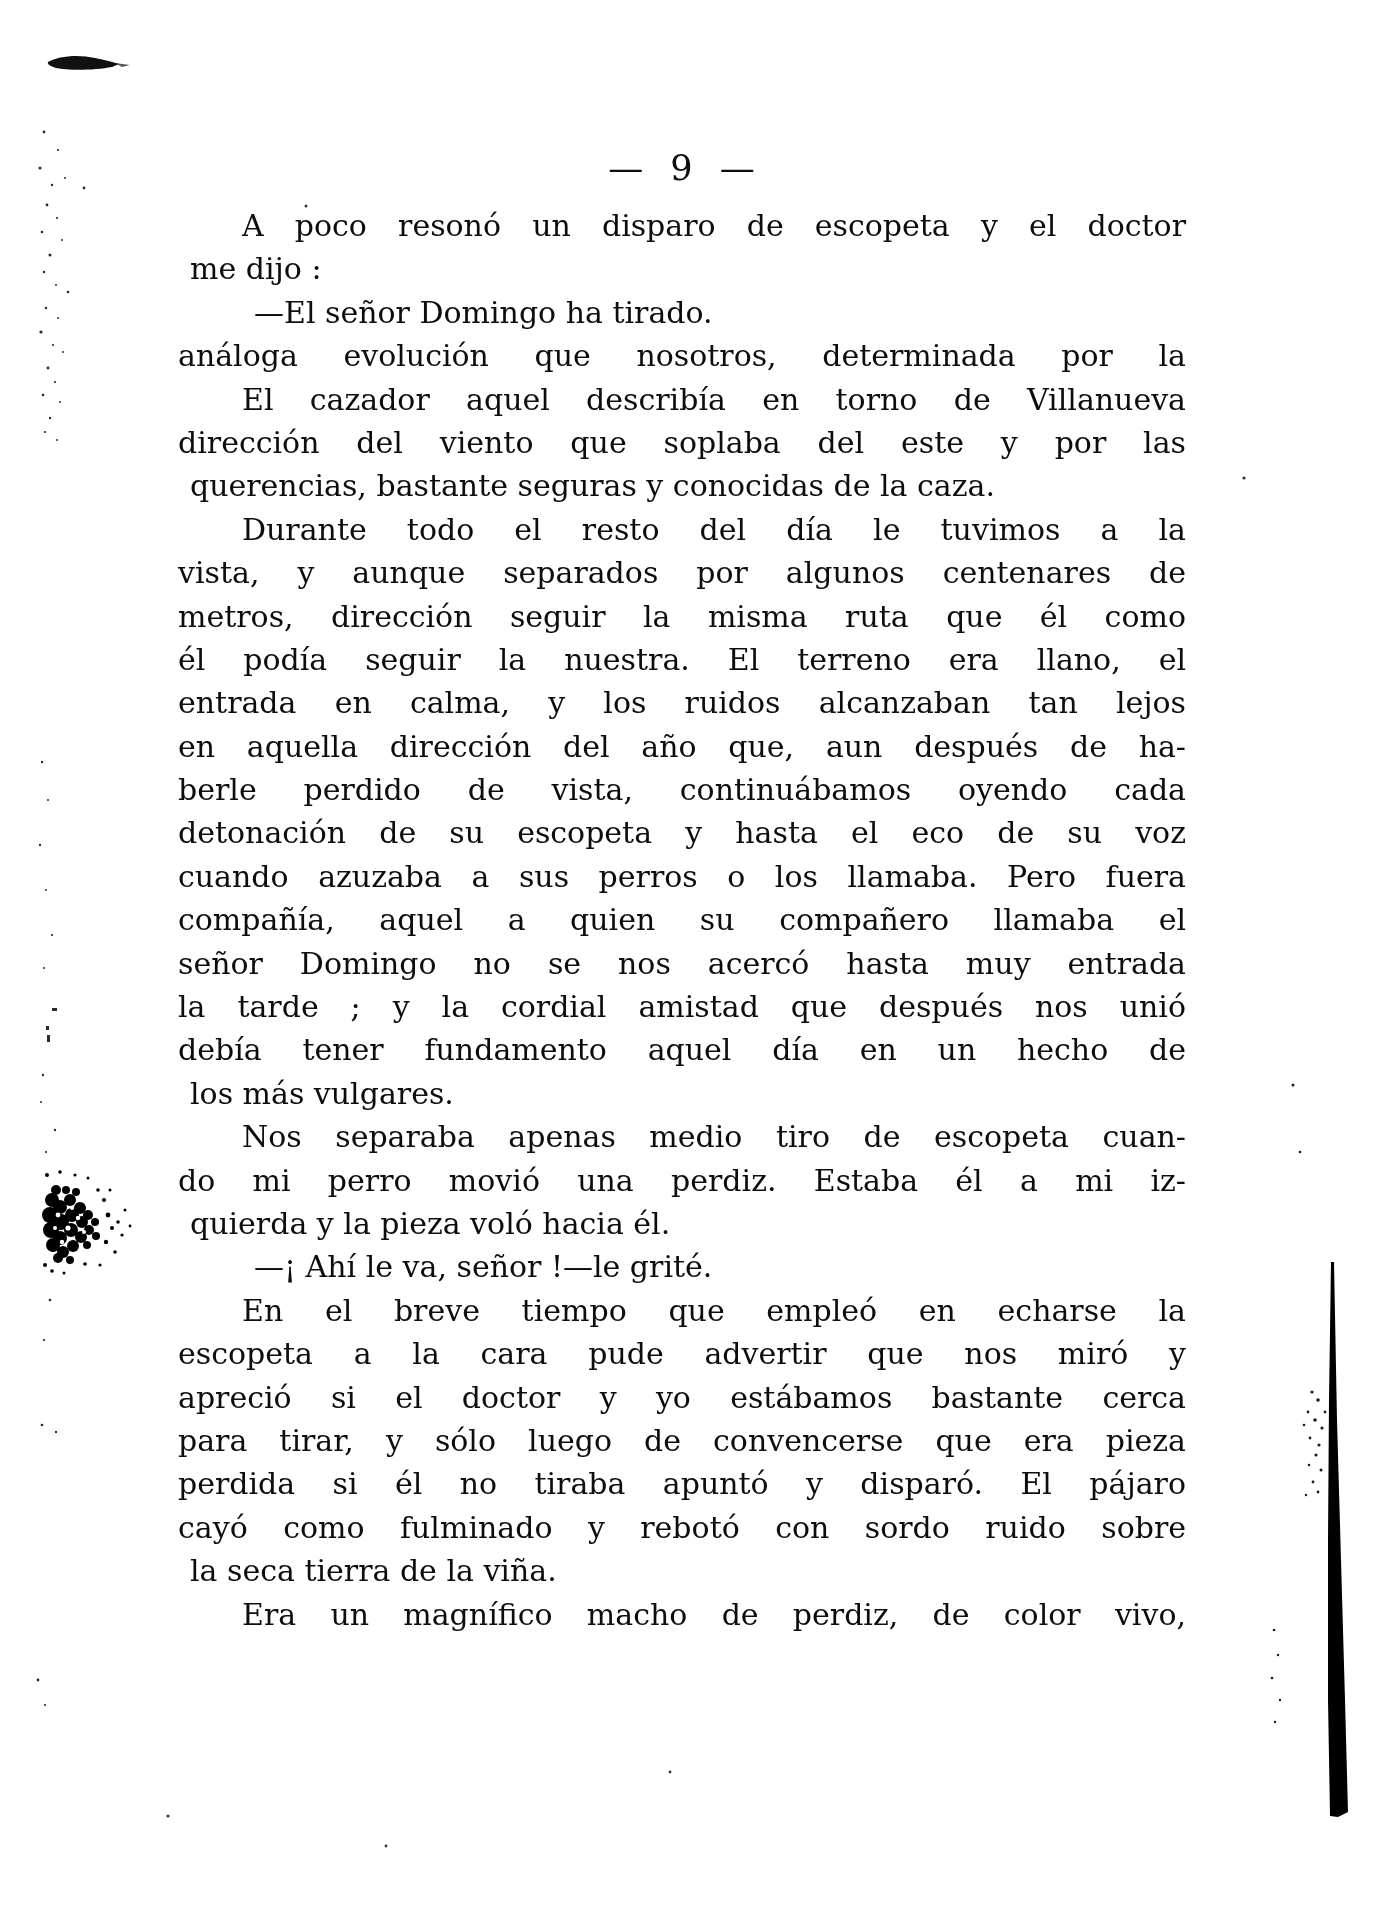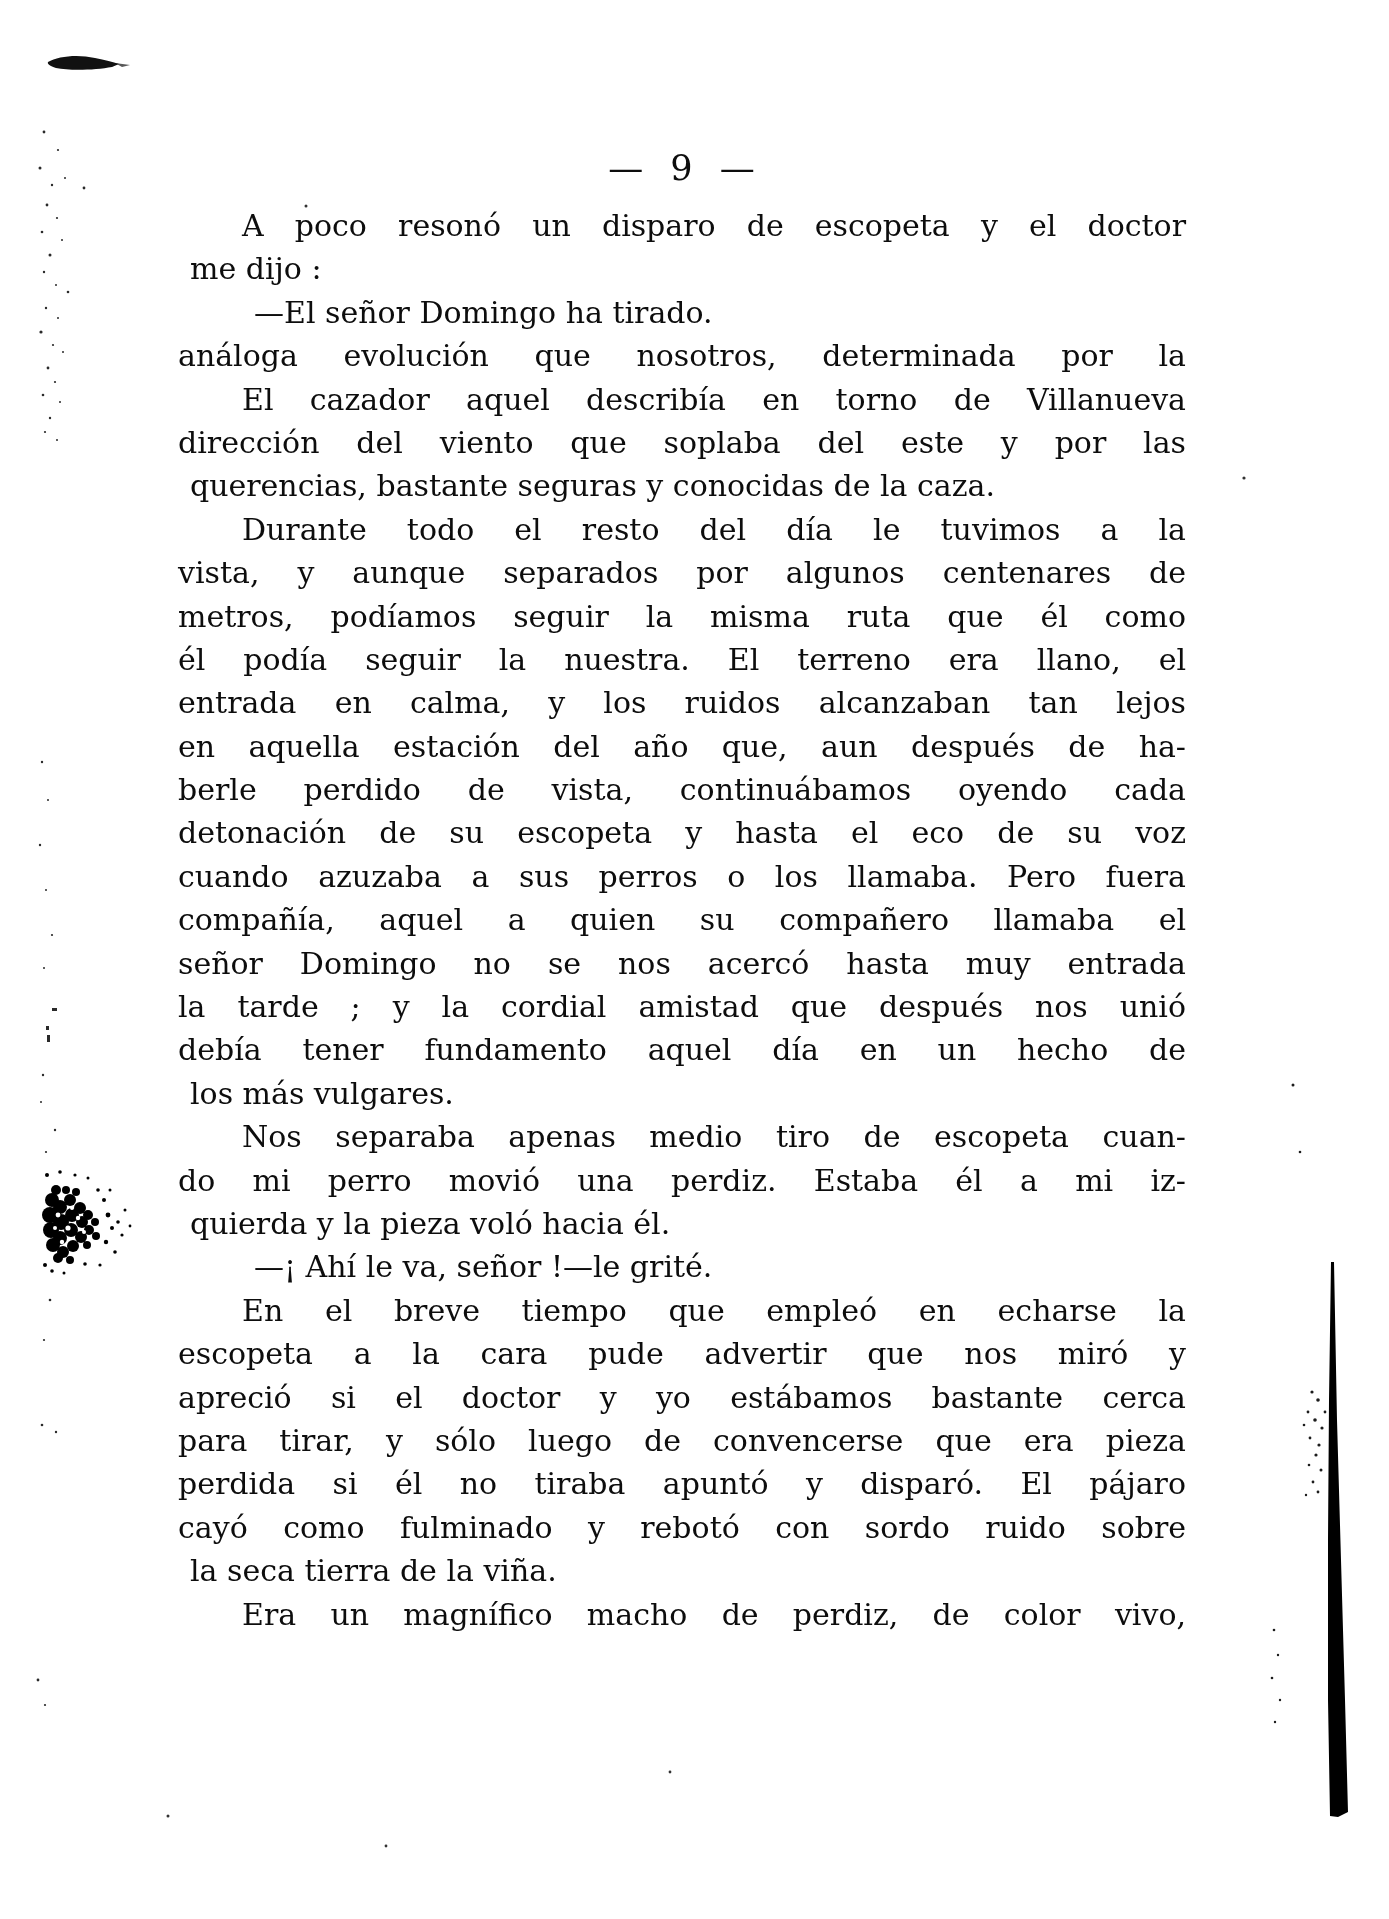--- a/index.html
+++ b/index.html
@@ -69,24 +69,24 @@
   <div class="text-block">
       <div class="line ind">A poco resonó un disparo de escopeta y el doctor</div>
       <div class="line pe">me dijo :</div>
       <div class="line ind pe">—El señor Domingo ha tirado.</div>
       <div class="line">análoga evolución que nosotros, determinada por la</div>
       <div class="line ind">El cazador aquel describía en torno de Villanueva</div>
       <div class="line">dirección del viento que soplaba del este y por las</div>
       <div class="line pe">querencias, bastante seguras y conocidas de la caza.</div>
       <div class="line ind">Durante todo el resto del día le tuvimos a la</div>
       <div class="line">vista, y aunque separados por algunos centenares de</div>
-      <div class="line">metros, podíamos seguir la misma ruta que él como</div>
+      <div class="line">metros, dirección seguir la misma ruta que él como</div>
       <div class="line">él podía seguir la nuestra. El terreno era llano, el</div>
       <div class="line">entrada en calma, y los ruidos alcanzaban tan lejos</div>
-      <div class="line">en aquella estación del año que, aun después de ha-</div>
+      <div class="line">en aquella dirección del año que, aun después de ha-</div>
       <div class="line">berle perdido de vista, continuábamos oyendo cada</div>
       <div class="line">detonación de su escopeta y hasta el eco de su voz</div>
       <div class="line">cuando azuzaba a sus perros o los llamaba. Pero fuera</div>
       <div class="line">compañía, aquel a quien su compañero llamaba el</div>
       <div class="line">señor Domingo no se nos acercó hasta muy entrada</div>
       <div class="line">la tarde ; y la cordial amistad que después nos unió</div>
       <div class="line">debía tener fundamento aquel día en un hecho de</div>
       <div class="line pe">los más vulgares.</div>
       <div class="line ind">Nos separaba apenas medio tiro de escopeta cuan-</div>
       <div class="line">do mi perro movió una perdiz. Estaba él a mi iz-</div>

